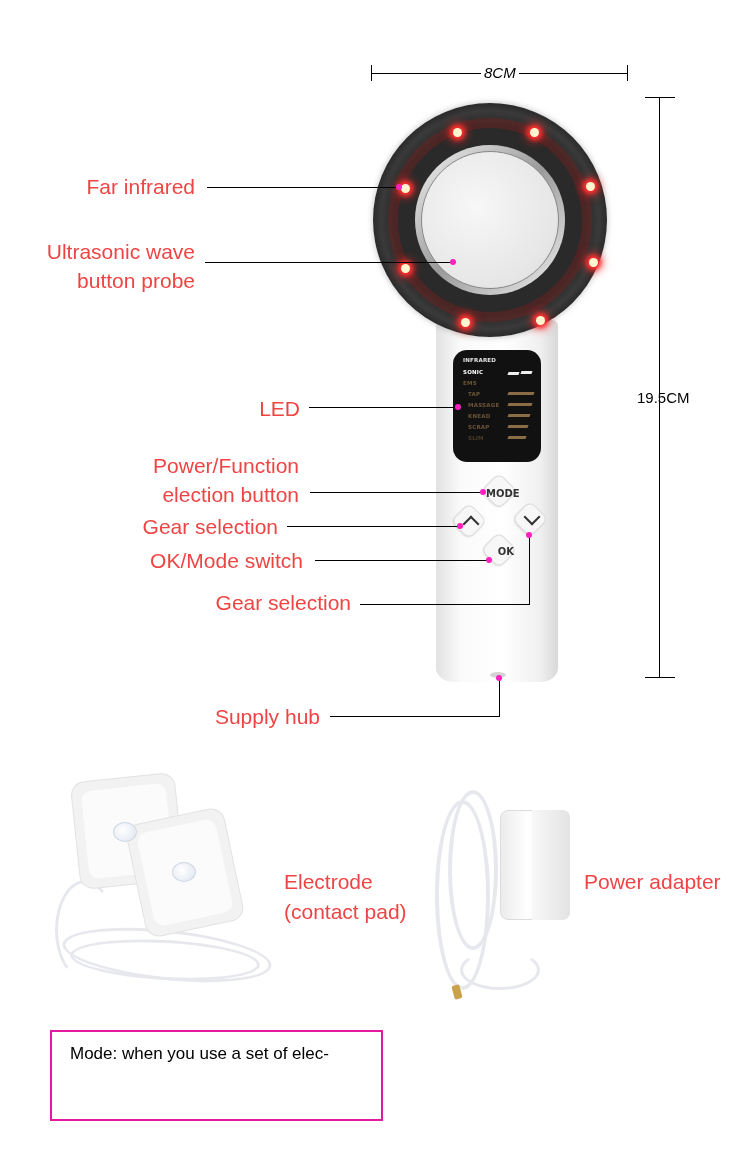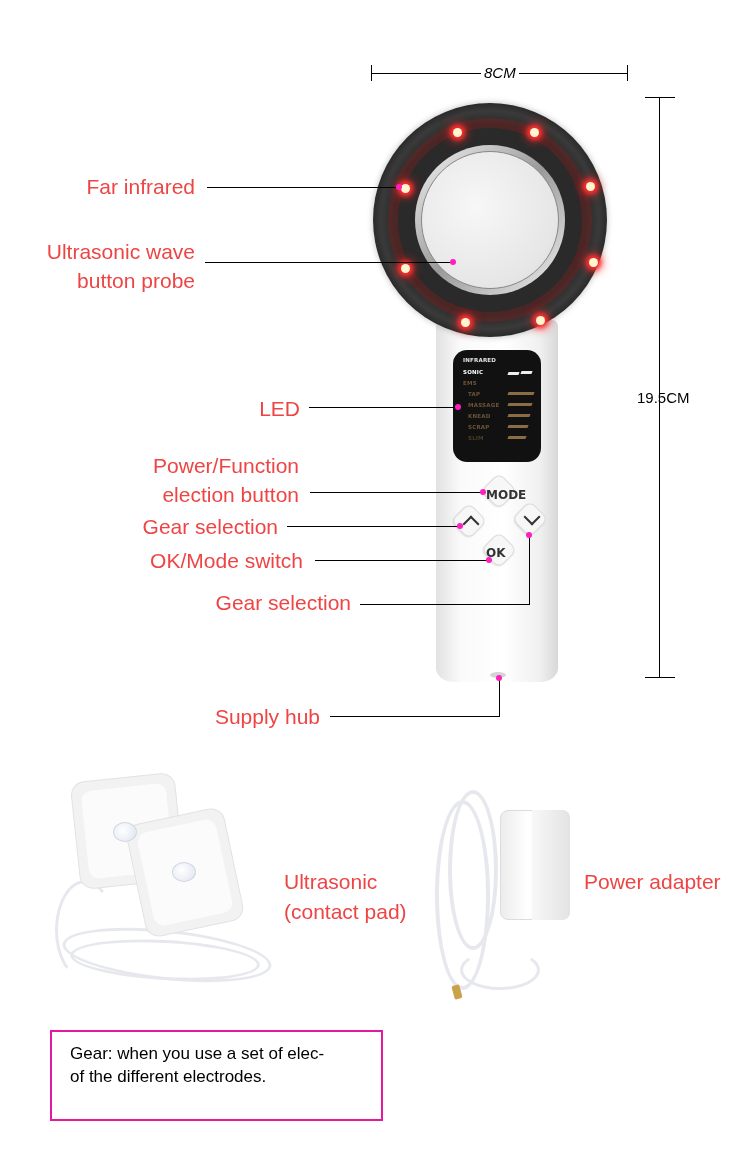--- a/index.html
+++ b/index.html
@@ -26,21 +26,21 @@
     box-shadow: 0 0 4px 3px #ff3030, 0 0 10px 5px rgba(255,40,40,0.6); }
   .handle { position: absolute; left: 436px; top: 320px; width: 122px; height: 362px;
     background: linear-gradient(90deg, #e2e2e2 0%, #fafafa 20%, #ffffff 55%, #f0f0f0 85%, #d8d8d8 100%);
     border-radius: 6px 6px 18px 18px / 6px 6px 14px 14px; }
   .screen { position: absolute; left: 453px; top: 350px; width: 88px; height: 112px; background: #111;
     border-radius: 14px; }
   .scr-txt { position: absolute; font-size: 5.5px; font-weight: bold; letter-spacing: 0.2px; font-family: "DejaVu Sans", sans-serif; }
   .scr-bar { position: absolute; height: 3px; background: #8a6d45; transform: skewX(-20deg); }
   .btn { position: absolute; width: 26px; height: 26px; background: #f7f7f7; border: 1px solid #ddd; border-radius: 7px;
     transform: rotate(45deg); box-shadow: 0 1px 2px rgba(0,0,0,0.12); }
-  .btn-txt { position: absolute; font-size: 12px; font-weight: bold; color: #333; font-family: "DejaVu Sans", sans-serif; text-align: left; }
+  .btn-txt { position: absolute; font-size: 10px; font-weight: bold; color: #333; font-family: "DejaVu Sans", sans-serif; text-align: right; }
   .port { position: absolute; left: 490px; top: 672px; width: 16px; height: 6px; border-radius: 50%; background: #d4d4d4; }
 
   
   .pad { position: absolute; background: #f2f2f2; border: 1px solid #e2e2e2; border-radius: 14px; }
   .pad-inner { position: absolute; background: #fbfbfb; border-radius: 10px; }
   .snap { position: absolute; width: 24px; height: 20px; border-radius: 50%; background: radial-gradient(circle at 40% 40%, #fff, #dde4ee); border: 1px solid #cfd8e4; }
   .cable { position: absolute; border: 3px solid #e6e8ee; border-radius: 50%; }
   .adapter { position: absolute; left: 500px; top: 810px; width: 70px; height: 110px; background: linear-gradient(90deg, #ececec, #ffffff 40%, #e6e6e6); border-radius: 8px; border: 1px solid #dcdcdc; }
   .adapter-front { position: absolute; left: 532px; top: 810px; width: 38px; height: 110px; background: linear-gradient(90deg, #f8f8f8, #e3e3e3); border-radius: 0 8px 8px 0; }
   .dc-tip { position: absolute; left: 453px; top: 985px; width: 8px; height: 14px; background: #c9a24b; border-radius: 2px; transform: rotate(-15deg); }
@@ -165,30 +165,29 @@
 <div>
   <div class="cable" style="left:62px; top:930px; width:210px; height:50px; transform: rotate(6deg);"></div>
   <div class="cable" style="left:70px; top:940px; width:190px; height:40px; transform: rotate(3deg);"></div>
   <div class="cable" style="left:55px; top:880px; width:60px; height:100px; border-right-color: transparent; border-bottom-color: transparent;"></div>
   <div class="pad" style="left:75px; top:777px; width:105px; height:108px; transform: rotate(-6deg);"></div>
   <div class="pad-inner" style="left:85px; top:787px; width:85px; height:88px; transform: rotate(-6deg);"></div>
   <div class="pad" style="left:135px; top:815px; width:100px; height:115px; transform: rotate(-12deg);"></div>
   <div class="pad-inner" style="left:145px; top:825px; width:80px; height:95px; transform: rotate(-12deg);"></div>
   <div class="snap" style="left:113px; top:822px;"></div>
   <div class="snap" style="left:172px; top:862px;"></div>
-  <div class="label" style="left:284px; top:867px; font-size:21px;">Ultrasonic</div>
+  <div class="label" style="left:284px; top:867px; font-size:21px;">Electrode</div>
   <div class="label" style="left:284px; top:897px; font-size:21px;">(contact pad)</div>
 </div>
 
 <div>
   <div class="cable" style="left:435px; top:800px; width:55px; height:190px; border-width:4px;"></div>
   <div class="cable" style="left:448px; top:790px; width:50px; height:160px; border-width:4px;"></div>
   <div class="cable" style="left:460px; top:950px; width:80px; height:40px; border-width:3px; border-top-color:transparent;"></div>
   <div class="adapter"></div>
   <div class="adapter-front"></div>
   <div class="dc-tip"></div>
   <div class="label" style="left:584px; top:867px; font-size:21px;">Power adapter</div>
 </div>
 
 <div class="note">
-  <span class="note-line">Gear: when you use a set of elec-</span>
-  <span class="note-line">of the different electrodes.</span>
+  <span class="note-line">Mode: when you use a set of elec-</span>
 </div>
 
 </body></html>

